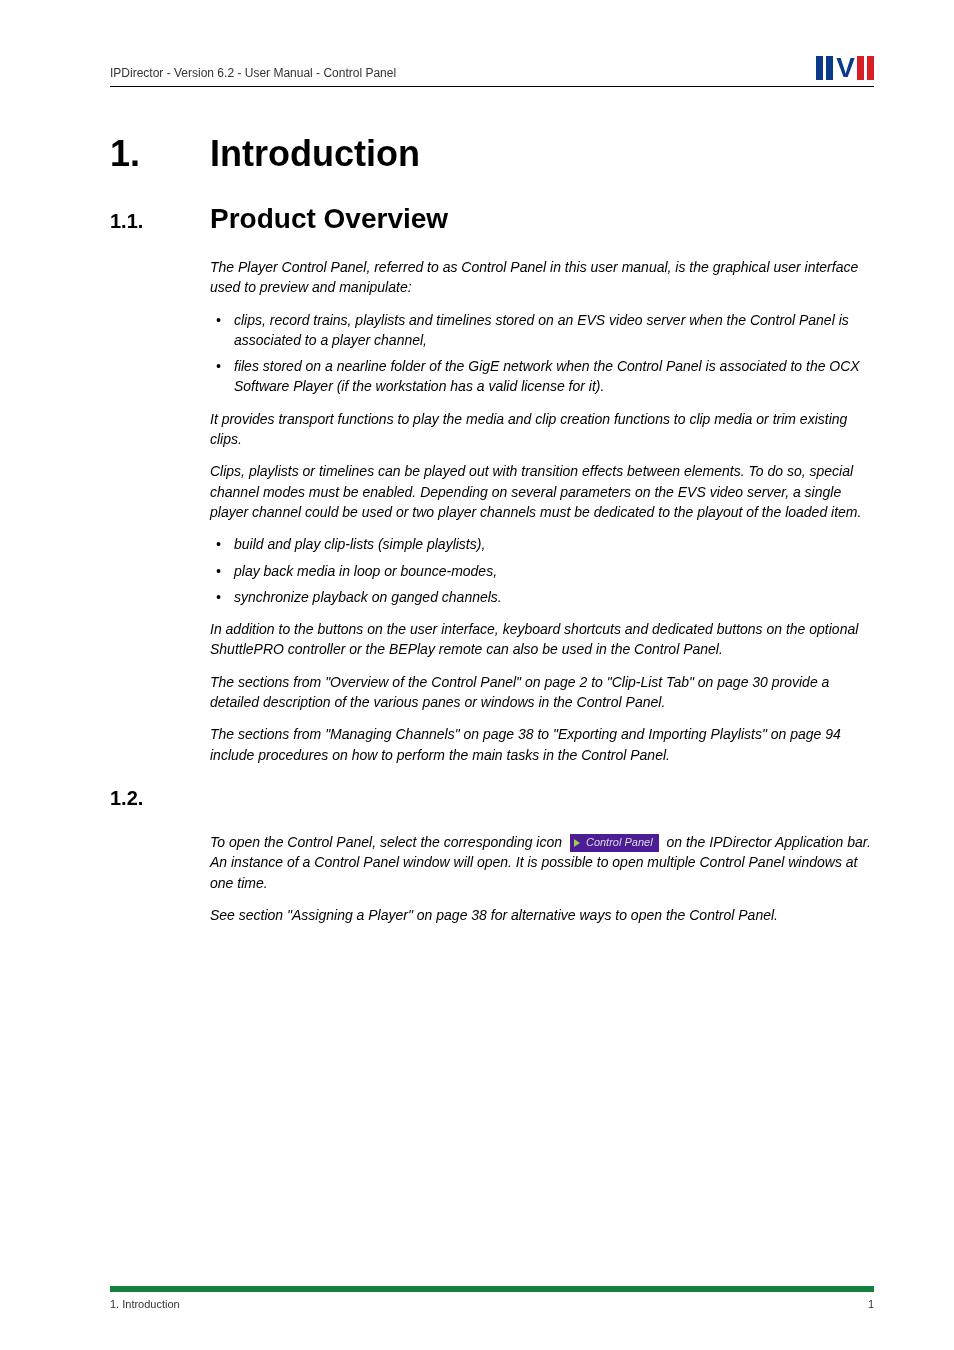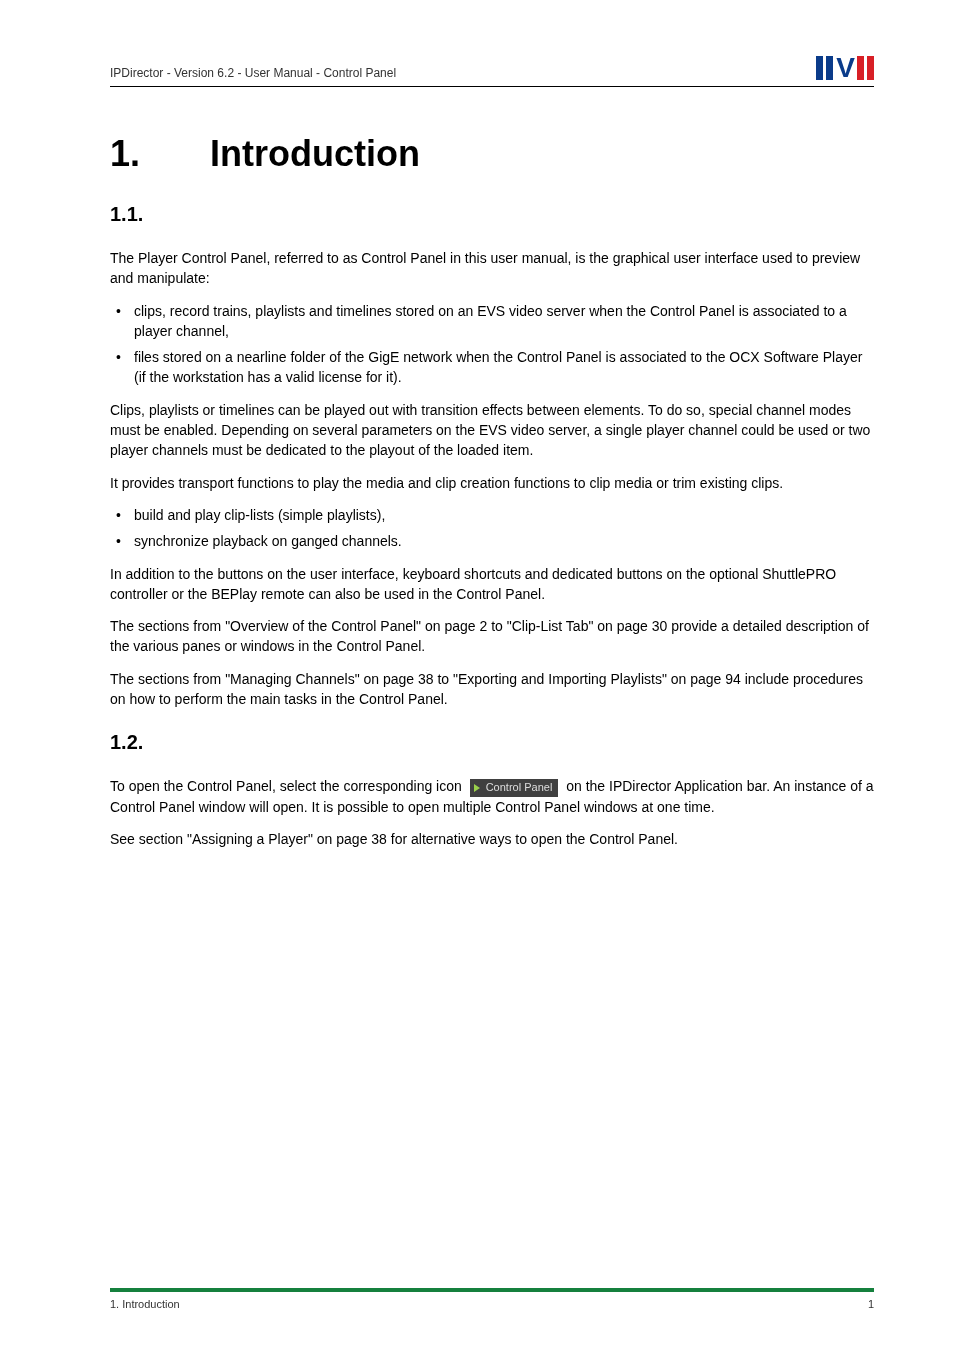--- a/index.html
+++ b/index.html
@@ -11,28 +11,28 @@
   .logo-bar { width: 7px; height: 24px; }
   .logo-bar.blue { background: #0a3b8a; }
   .logo-bar.red { background: #d81f26; }
   .logo-v { font-size: 28px; font-weight: 700; color: #0a3b8a; line-height: 24px; letter-spacing: -1px; }
   .section-row { display: flex; align-items: baseline; margin-bottom: 28px; }
   .section-num { width: 100px; font-size: 36px; font-weight: 700; flex-shrink: 0; }
   .section-title { font-size: 36px; font-weight: 700; }
   .sub-row { display: flex; align-items: baseline; margin-bottom: 22px; margin-top: 22px; }
   .sub-num { width: 100px; font-size: 20px; font-weight: 700; flex-shrink: 0; }
   .sub-title { font-size: 28px; font-weight: 700; }
-  .body { font-size: 14px; line-height: 1.45; }
+  .body { margin-left: 100px; font-size: 14px; line-height: 1.45; font-style: italic; }
   .body p { margin-bottom: 12px; }
   .body ul { list-style: none; margin-bottom: 12px; }
   .body ul li { position: relative; padding-left: 24px; margin-bottom: 6px; }
   .body ul li::before { content: "•"; position: absolute; left: 6px; top: 0; }
-  .inline-icon { display: inline-flex; align-items: center; vertical-align: middle; background: #404040; color: #ddd; font-size: 11px; padding: 2px 6px 2px 4px; margin: 0 4px; height: 18px; }
+  .inline-icon { display: inline-flex; align-items: center; vertical-align: middle; background: #4c1d95; color: #ddd; font-size: 11px; padding: 2px 6px 2px 4px; margin: 0 4px; height: 18px; }
   .inline-icon .tri { width: 0; height: 0; border-left: 6px solid #9ad14b; border-top: 4px solid transparent; border-bottom: 4px solid transparent; margin-right: 6px; }
-  .footer-row { position: absolute; bottom: 40px; left: 110px; right: 80px; border-top: 4px solid #15803d; padding-top: 6px; display: flex; justify-content: space-between; font-size: 11px; color: #333; }
+  .footer-row { position: absolute; bottom: 40px; left: 110px; right: 80px; border-top: 6px solid #15803d; padding-top: 6px; display: flex; justify-content: space-between; font-size: 11px; color: #333; }
 </style>
 </head>
 <body>
 
 <div class="page">
 
   <div class="header-row">
     <span class="header-text">IPDirector - Version 6.2 - User Manual - Control Panel</span>
     <span class="logo" aria-label="EVS">
       <span class="logo-bar blue"></span>
@@ -43,32 +43,34 @@
     </span>
   </div>
 
   <div class="section-row">
     <span class="section-num">1.</span>
     <span class="section-title">Introduction</span>
   </div>
 
   <div class="sub-row">
     <span class="sub-num">1.1.</span>
+    <span class="sub-title">Product Overview</span>
   </div>
 
   <div class="body">
     <p>The Player Control Panel, referred to as Control Panel in this user manual, is the graphical user interface used to preview and manipulate:</p>
     <ul>
       <li>clips, record trains, playlists and timelines stored on an EVS video server when the Control Panel is associated to a player channel,</li>
       <li>files stored on a nearline folder of the GigE network when the Control Panel is associated to the OCX Software Player (if the workstation has a valid license for it).</li>
     </ul>
+    <p>It provides transport functions to play the media and clip creation functions to clip media or trim existing clips.</p>
     <p>Clips, playlists or timelines can be played out with transition effects between elements. To do so, special channel modes must be enabled. Depending on several parameters on the EVS video server, a single player channel could be used or two player channels must be dedicated to the playout of the loaded item.</p>
-    <p>It provides transport functions to play the media and clip creation functions to clip media or trim existing clips.</p>
     <ul>
       <li>build and play clip-lists (simple playlists),</li>
+      <li>play back media in loop or bounce-modes,</li>
       <li>synchronize playback on ganged channels.</li>
     </ul>
     <p>In addition to the buttons on the user interface, keyboard shortcuts and dedicated buttons on the optional ShuttlePRO controller or the BEPlay remote can also be used in the Control Panel.</p>
     <p>The sections from "Overview of the Control Panel" on page 2 to "Clip-List Tab" on page 30 provide a detailed description of the various panes or windows in the Control Panel.</p>
     <p>The sections from "Managing Channels" on page 38 to "Exporting and Importing Playlists" on page 94 include procedures on how to perform the main tasks in the Control Panel.</p>
   </div>
 
   <div class="sub-row">
     <span class="sub-num">1.2.</span>
   </div>

